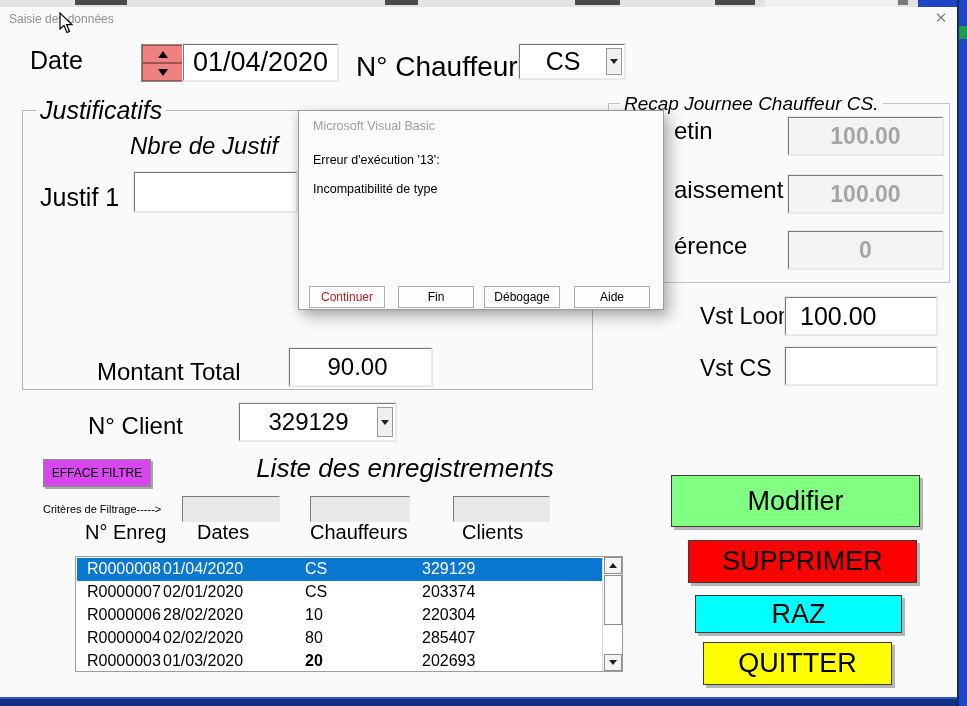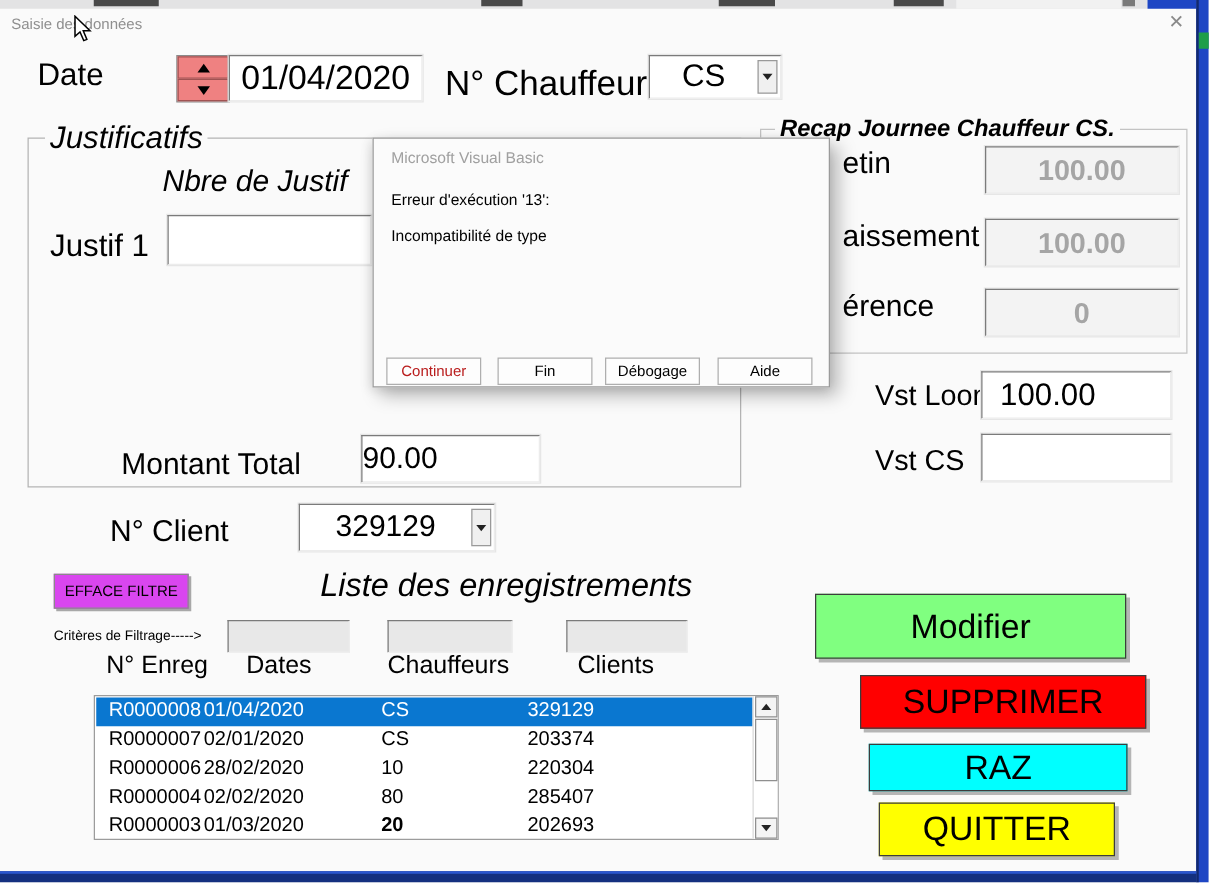--- a/index.html
+++ b/index.html
@@ -40,21 +40,21 @@
   .listbox { left:75px; top:556px; width:548px; height:116px; background:#fff; border:1px solid #9c9c9c; }
   .lrow { position:absolute; left:1px; width:526px; height:23px; font-size:16px; color:#000; }
   .lrow.sel { background:#0a77d0; color:#fff; }
   .lcell { position:absolute; top:2px; white-space:nowrap; }
   .scrollbar { position:absolute; right:0; top:0; width:20px; height:114px; background:#fff; border-left:1px solid #d9d9d9; }
   .sb-btn { position:absolute; left:1px; width:18px; height:17px; background:#f4f4f4; border:1px solid #8f8f8f; display:flex; align-items:center; justify-content:center; }
   .sb-thumb { position:absolute; left:1px; top:18px; width:18px; height:50px; background:#fcfcfc; border:1px solid #8f8f8f; }
 
   
   .action-btn { border:1px solid #3c3c3c; box-shadow:3px 3px 0 #b5b5b5; text-align:center; color:#000; cursor:default; }
-  .btn-modifier { left:652px; top:475px; width:249px; height:52px; line-height:50px; font-size:27px; background:#80ff80; }
+  .btn-modifier { left:671px; top:475px; width:249px; height:52px; line-height:50px; font-size:27px; background:#80ff80; }
   .btn-supprimer { left:688px; top:540px; width:229px; height:43px; line-height:41px; font-size:27px; background:#ff0000; }
   .btn-raz { left:695px; top:595px; width:207px; height:38px; line-height:36px; font-size:27px; background:#00ffff; }
   .btn-quitter { left:703px; top:642px; width:189px; height:43px; line-height:41px; font-size:27px; background:#ffff00; }
   .btn-efface { left:43px; top:459px; width:108px; height:28px; line-height:26px; font-size:12px; background:#d946ef; border:1px solid #8a8a8a; box-shadow:2px 2px 0 #a8a8a8; text-align:center; }
 
   
   .dialog { left:298px; top:110px; width:366px; height:200px; background:#fbfbfb; border:1px solid #9b9b9b; box-shadow:6px 7px 14px rgba(0,0,0,0.28), -2px 2px 8px rgba(0,0,0,0.10); z-index:50; }
   .dlg-title { position:absolute; left:14px; top:8px; font-size:12.5px; color:#a0a0a0; }
   .dlg-line { position:absolute; left:14px; font-size:12.5px; color:#000; }
   .dlg-btn { position:absolute; top:175px; width:76px; height:22px; background:#fdfdfd; border:1px solid #aeaeae; font-size:12px; text-align:center; line-height:20px; color:#000; }
@@ -103,24 +103,24 @@
       <span class="tri-sm-down"></span>
     </span>
 </div>
 
 <div class="abs frame" style="left:22px;top:110px;width:571px;height:280px;"></div>
 <div class="abs lbl italic frame-title" style="left:36px;top:96px;font-size:25px;">Justificatifs</div>
 <div class="abs lbl italic" style="left:130px;top:132px;font-size:24px;">Nbre de Justif</div>
 <div class="abs lbl" style="left:40px;top:183px;font-size:25px;">Justif 1</div>
 <div class="abs sunken" style="left:134px;top:172px;width:163px;height:40px;font-size:24px;line-height:38px;padding-left:6px;"></div>
 <div class="abs lbl" style="left:97px;top:358px;font-size:24px;text-align:right;">Montant Total</div>
-<div class="abs sunken" style="left:289px;top:348px;width:143px;height:38px;font-size:24px;line-height:36px;text-align:left;padding-right:6px;">90.00</div>
+<div class="abs sunken" style="left:289px;top:348px;width:143px;height:38px;font-size:24px;line-height:36px;text-align:center;padding-right:6px;">90.00</div>
 
 <div class="abs frame" style="left:608px;top:103px;width:342px;height:180px;border-color:#c3c3c3;"></div>
-<div class="abs lbl italic frame-title" style="left:620px;top:93px;font-size:19px;font-weight:bold;">Recap Journee Chauffeur CS.</div>
+<div class="abs lbl italic frame-title" style="left:620px;top:93px;font-size:19px;">Recap Journee Chauffeur CS.</div>
 <div class="abs lbl" style="left:674px;top:117px;font-size:24px;">etin</div>
 <div class="abs sunken disabled-field" style="left:788px;top:117px;width:155px;height:38px;font-size:23px;line-height:36px;text-align:center;">100.00</div>
 <div class="abs lbl" style="left:674px;top:176px;font-size:24px;">aissement</div>
 <div class="abs sunken disabled-field" style="left:788px;top:175px;width:155px;height:38px;font-size:23px;line-height:36px;text-align:center;">100.00</div>
 <div class="abs lbl" style="left:674px;top:232px;font-size:24px;">érence</div>
 <div class="abs sunken disabled-field" style="left:788px;top:231px;width:155px;height:38px;font-size:23px;line-height:36px;text-align:center;">0</div>
 
 <div class="abs lbl" style="left:700px;top:303px;font-size:23px;">Vst Loomis</div>
 <div class="abs sunken" style="left:785px;top:297px;width:152px;height:38px;font-size:25px;line-height:36px;padding-left:14px;">100.00</div>
 <div class="abs lbl" style="left:700px;top:355px;font-size:23px;">Vst CS</div>

